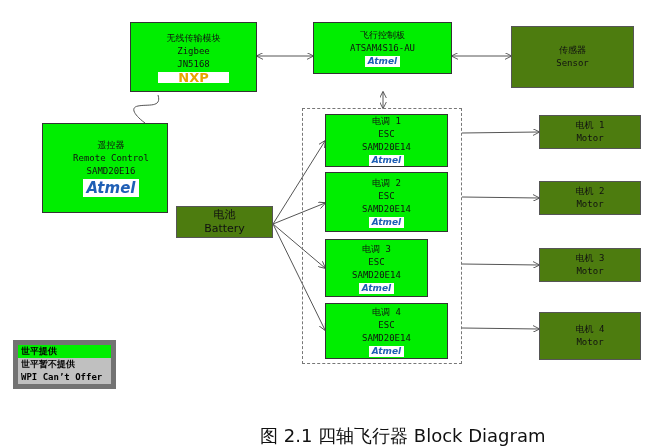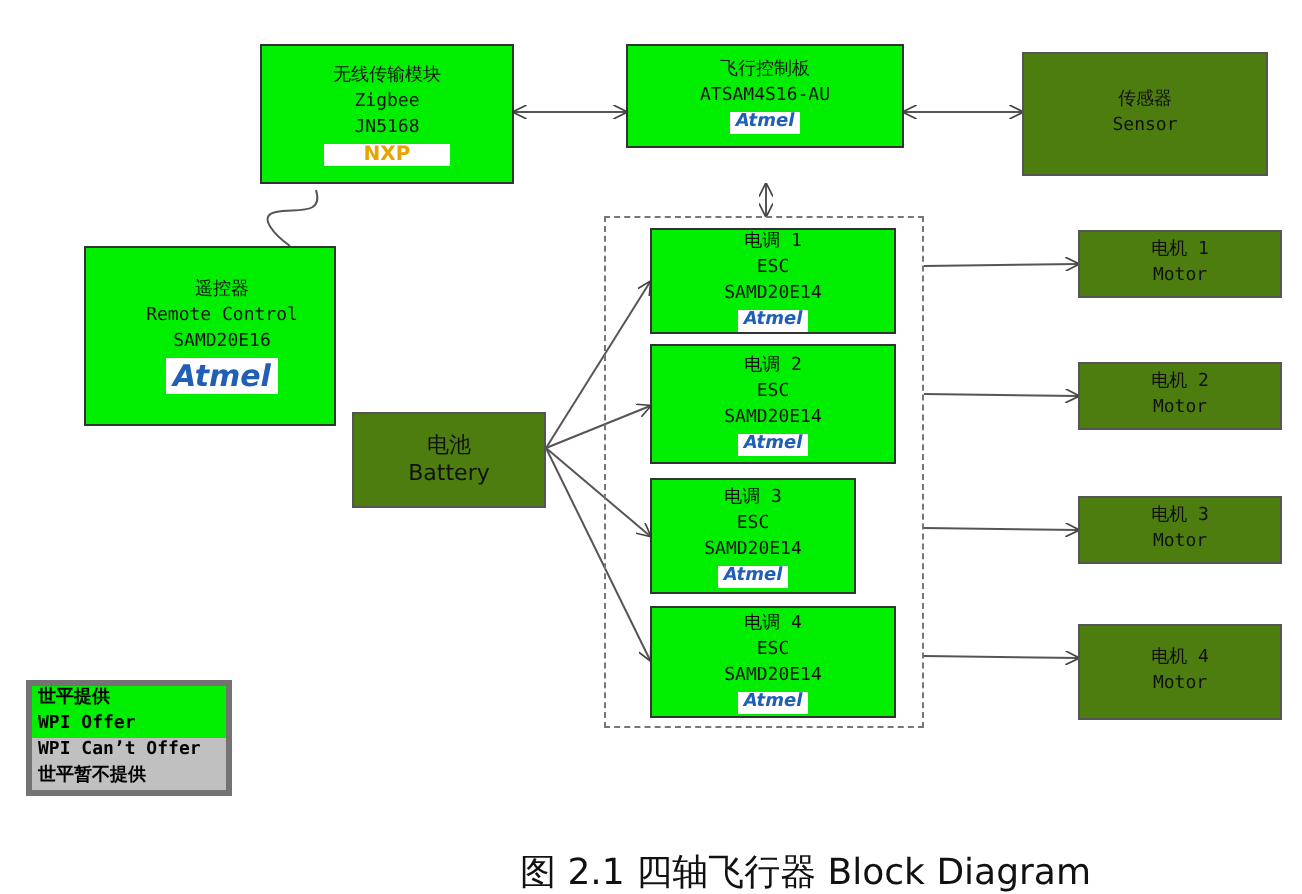--- a/index.html
+++ b/index.html
@@ -9,24 +9,24 @@
   .box { position: absolute; box-sizing: border-box; border: 1px solid #333;
          display: flex; flex-direction: column; align-items: center; justify-content: center;
          text-align: center; font-size: 9.5px; line-height: 13px; color: #111; }
   .green { background: #00ee00; }
   .gray { background: #4d7c0f; border-color: #555; }
   .mono { font-family: "DejaVu Sans Mono", "Liberation Mono", monospace; font-size: 9px; }
   .logo { background: #fff; margin-top: 1px; padding: 0 3px; font-family: "DejaVu Sans", sans-serif;
           font-weight: bold; line-height: 11px; }
   .logo.atmel { color: #1f5fb5; font-size: 9px; font-style: italic; }
   .logo.atmel.big { font-size: 15px; line-height: 18px; padding: 0 4px; }
-  .logo.nxp { color: #e7a400; font-size: 10px; padding: 0 20px; }
+  .logo.nxp { color: #e7a400; font-size: 13px; padding: 0 20px; }
   .dashed { position: absolute; box-sizing: border-box; border: 1.5px dashed #777; }
   .legend { position: absolute; left: 13px; top: 340px; width: 103px; box-sizing: border-box;
-            border: 3px solid #737373; font-family: "DejaVu Sans Mono", monospace; font-size: 9px;
+            border: 5px solid #737373; font-family: "DejaVu Sans Mono", monospace; font-size: 9px;
             font-weight: bold; line-height: 13px; }
   .legend .row { padding-left: 3px; }
   .legend .g { background: #00ee00; }
   .legend .s { background: #c0c0c0; }
   .caption { position: absolute; left: 260px; top: 424px; font-family: "DejaVu Sans", sans-serif;
              font-size: 18px; color: #111; }
   .sansbat { font-family: "DejaVu Sans", sans-serif; font-size: 11px; line-height: 14px; }
 </style>
 </head>
 <body>
@@ -73,21 +73,21 @@
   <div>Sensor</div>
 </div>
 
 <div class="box green mono" style="left:42px;top:123px;width:126px;height:90px;padding-left:12px;">
   <div>遥控器</div>
   <div>Remote Control</div>
   <div>SAMD20E16</div>
   <div class="logo atmel big">Atmel</div>
 </div>
 
-<div class="box gray sansbat" style="left:176px;top:206px;width:97px;height:48px;">
+<div class="box gray sansbat" style="left:176px;top:206px;width:97px;height:32px;">
   <div>电池</div>
   <div>Battery</div>
 </div>
 
 <div class="box green mono" style="left:325px;top:114px;width:123px;height:53px;">
   <div>电调 1</div>
   <div>ESC</div>
   <div>SAMD20E14</div>
   <div class="logo atmel">Atmel</div>
 </div>
@@ -122,18 +122,17 @@
   <div>电机 3</div>
   <div>Motor</div>
 </div>
 <div class="box gray mono" style="left:539px;top:312px;width:102px;height:48px;">
   <div>电机 4</div>
   <div>Motor</div>
 </div>
 
 <div class="legend">
   <div class="row g">世平提供</div>
-  <div class="row g">WPI Offer</div>
+  <div class="row s">世平暂不提供</div>
   <div class="row s">WPI Can’t Offer</div>
-  <div class="row s">世平暂不提供</div>
 </div>
 
 <div class="caption">图 2.1 四轴飞行器 Block Diagram</div>
 
 </body></html>

